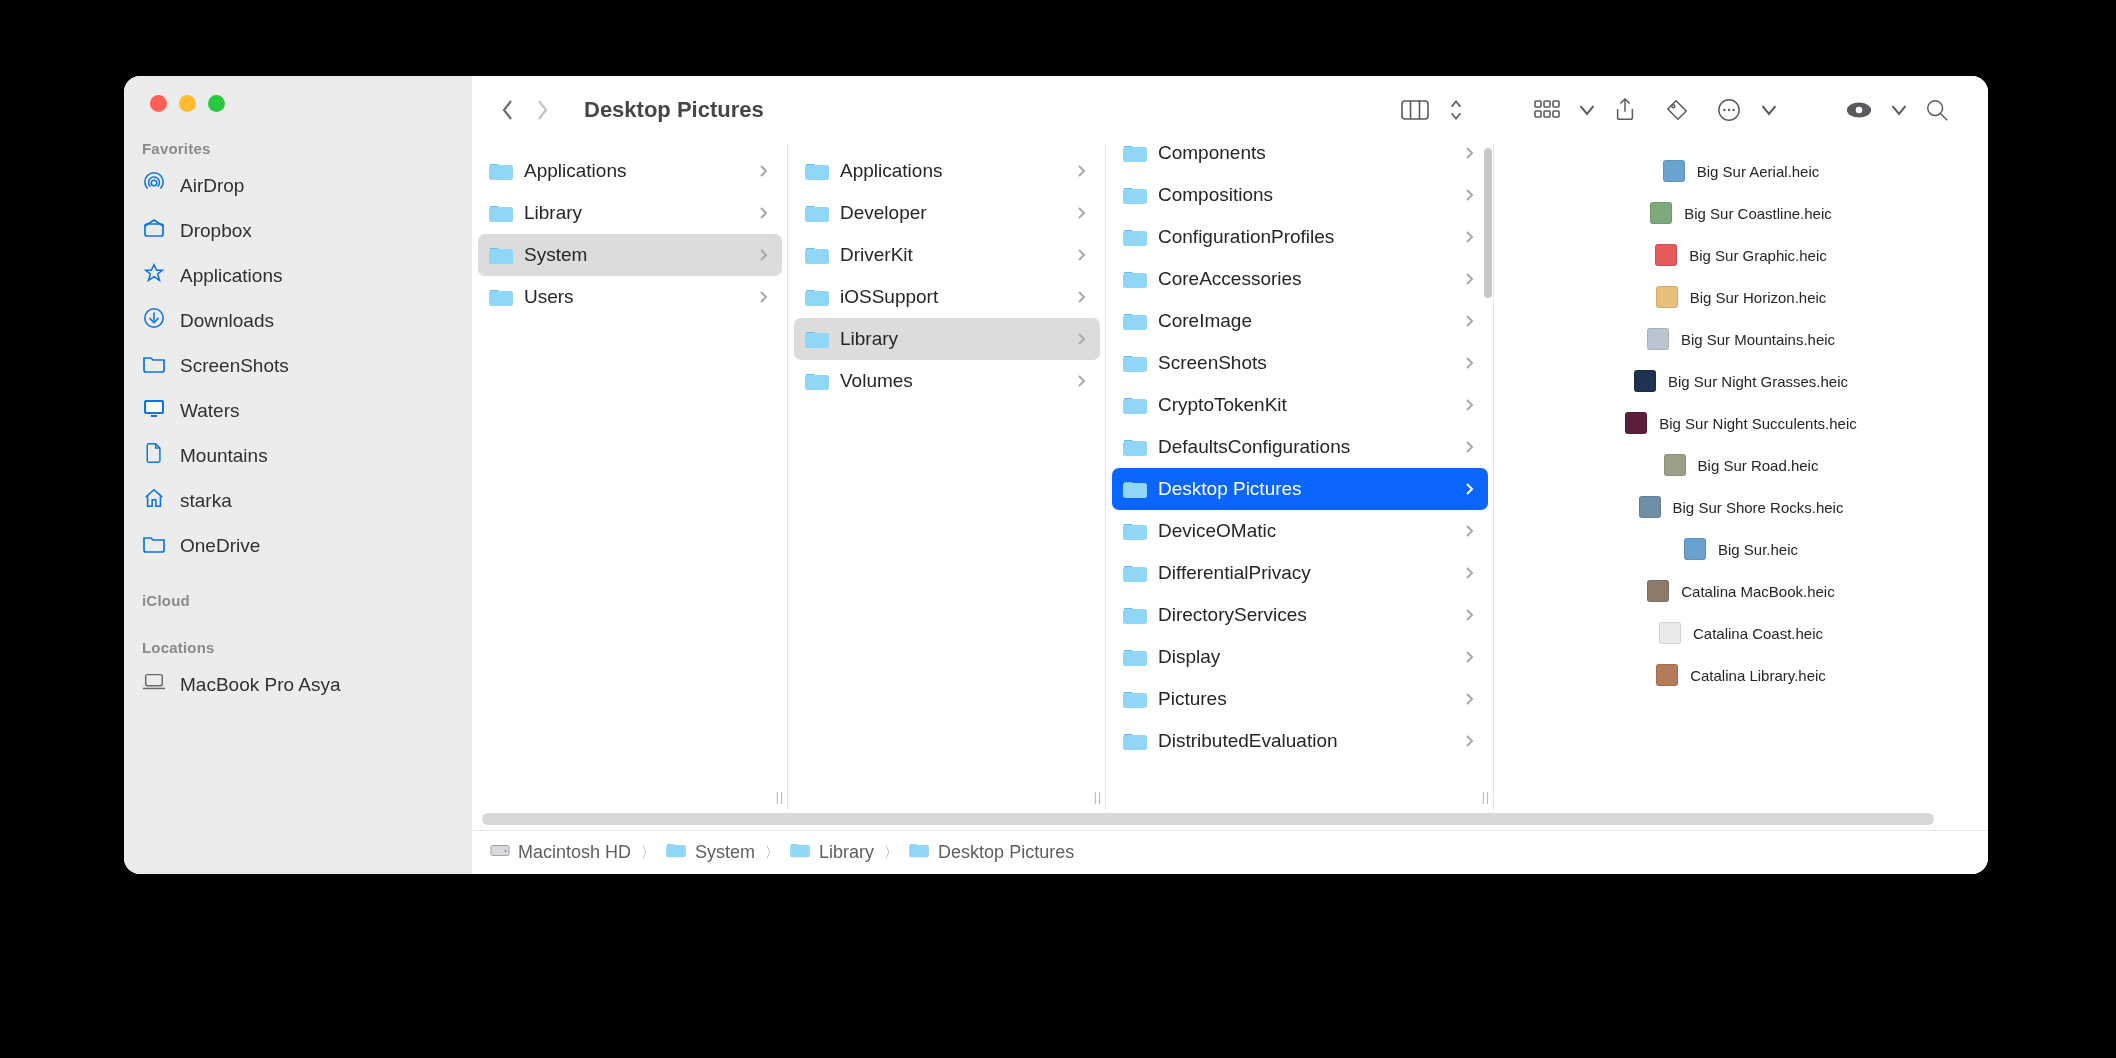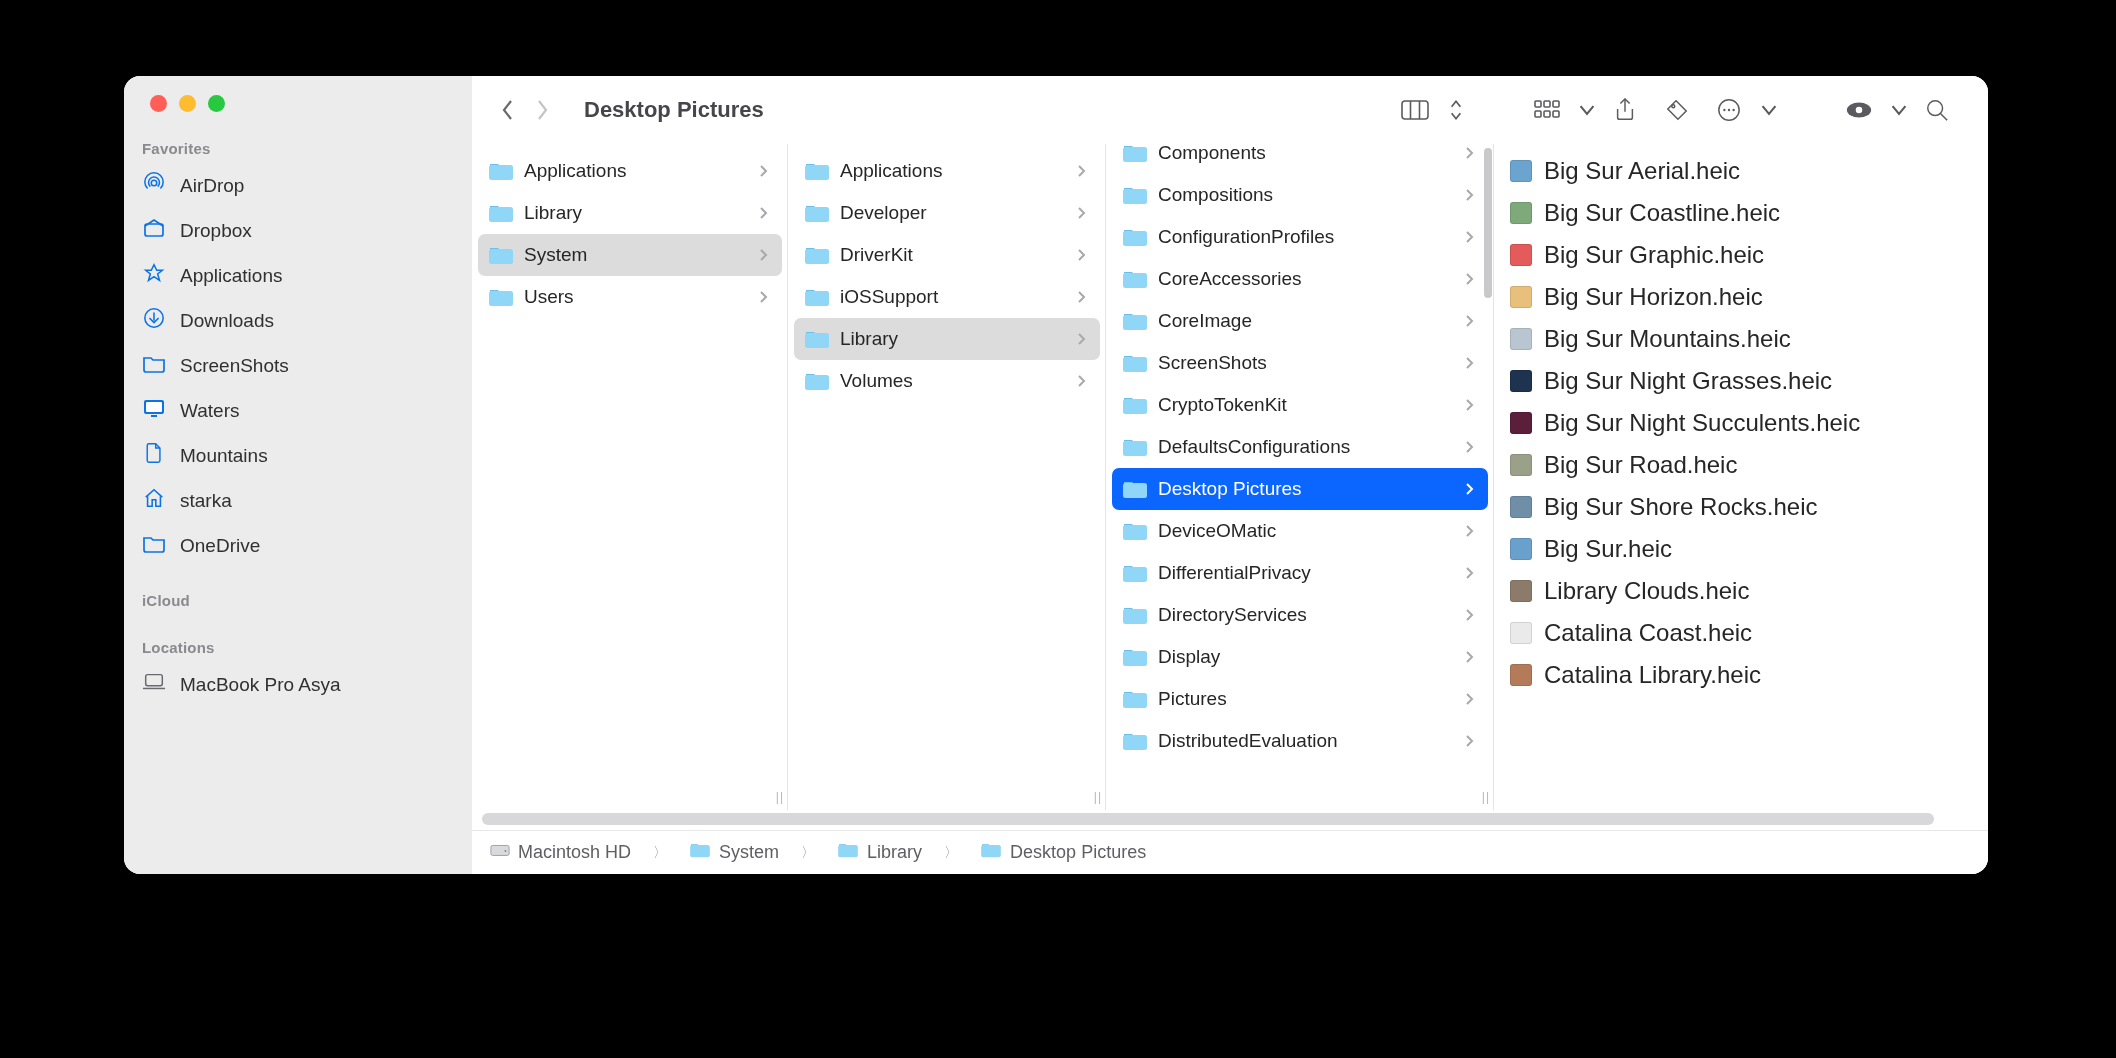--- a/index.html
+++ b/index.html
@@ -32,30 +32,30 @@
   .col{ position:relative; background:#fff; }
   .col-inner{ position:absolute; left:0; right:0; padding-top:6px; }
   .row{ display:flex; align-items:center; height:42px; padding:0 12px 0 10px; font-size:19px; color:#262626; gap:10px; border-radius:7px; margin:0 6px; cursor:default;}
   .row.sel{ background:#dcdcdc; }
   .row.active{ background:#0a66ff; color:#fff; }
   .row.active .chev svg{stroke:#fff;}
   .folder-icon{ width:26px;height:22px; flex:0 0 26px;}
   .folder-icon svg{width:26px;height:22px;}
   .chev{ margin-left:auto; width:14px; display:flex;align-items:center;justify-content:center;}
   .chev svg{width:9px;height:14px;stroke:#a9a9ad;stroke-width:2;fill:none;}
-  .file-row{ display:flex; align-items:center; height:42px; padding:0 10px; font-size:24px; color:#262626; gap:12px; margin:0 6px; border-radius:7px; cursor:default;}
+  .file-row{ display:flex; align-items:center; height:42px; padding:0 10px; font-size:15px; color:#262626; gap:12px; margin:0 6px; border-radius:7px; cursor:default;justify-content:center;}
   .thumb{ width:22px;height:22px; border-radius:3px; flex:0 0 22px; background:linear-gradient(135deg,#7aa8d6,#4a7db5); border:1px solid rgba(0,0,0,.1);}
   .divider{ position:absolute; right:0; top:0; bottom:0; border-right:1px solid #e4e4e6;}
   .resize-handle{ position:absolute; bottom:6px; right:4px; font-size:12px; color:#b6b6b9; letter-spacing:1px;}
   .col-scroll{ position:absolute; top:4px; right:2px; width:8px; height:150px; background:#c9c9cc; border-radius:4px;}
   
   .h-scroll-track{ height:20px; background:transparent; position:relative; margin:0 10px 0 10px;}
   .h-scroll-thumb{ position:absolute; left:0; right:44px; top:3px; height:12px; background:#d8d8da; border-radius:6px;}
   
-  .pathbar{ height:44px; display:flex; align-items:center; padding:0 18px; gap:20px; font-size:18px; color:#5f5f63; border-top:1px solid #e7e7e9;}
+  .pathbar{ height:44px; display:flex; align-items:center; padding:0 18px; gap:8px; font-size:18px; color:#5f5f63; border-top:1px solid #e7e7e9;}
   .pb-sep{ color:#9a9a9e; font-size:14px; padding:0 2px;}
   .pb-item{display:flex;align-items:center;gap:8px;}
   .pb-hd{width:20px;height:18px;}
   .pb-folder svg{width:22px;height:18px;}
 </style>
 </head>
 <body>
 
 <div class="window">
 
@@ -599,21 +599,21 @@
             <div class="file-row">
           <span class="thumb" style="background:#6F8EA7"></span>
           <span>Big Sur Shore Rocks.heic</span>
         </div>
             <div class="file-row">
           <span class="thumb" style="background:#6AA0CC"></span>
           <span>Big Sur.heic</span>
         </div>
             <div class="file-row">
           <span class="thumb" style="background:#8C7B6B"></span>
-          <span>Library Clouds.heic</span>
+          <span>Catalina MacBook.heic</span>
         </div>
             <div class="file-row">
           <span class="thumb" style="background:#EAEAEA"></span>
           <span>Catalina Coast.heic</span>
         </div>
             <div class="file-row">
           <span class="thumb" style="background:#B47B5B"></span>
           <span>Catalina Library.heic</span>
         </div>
           </div>

